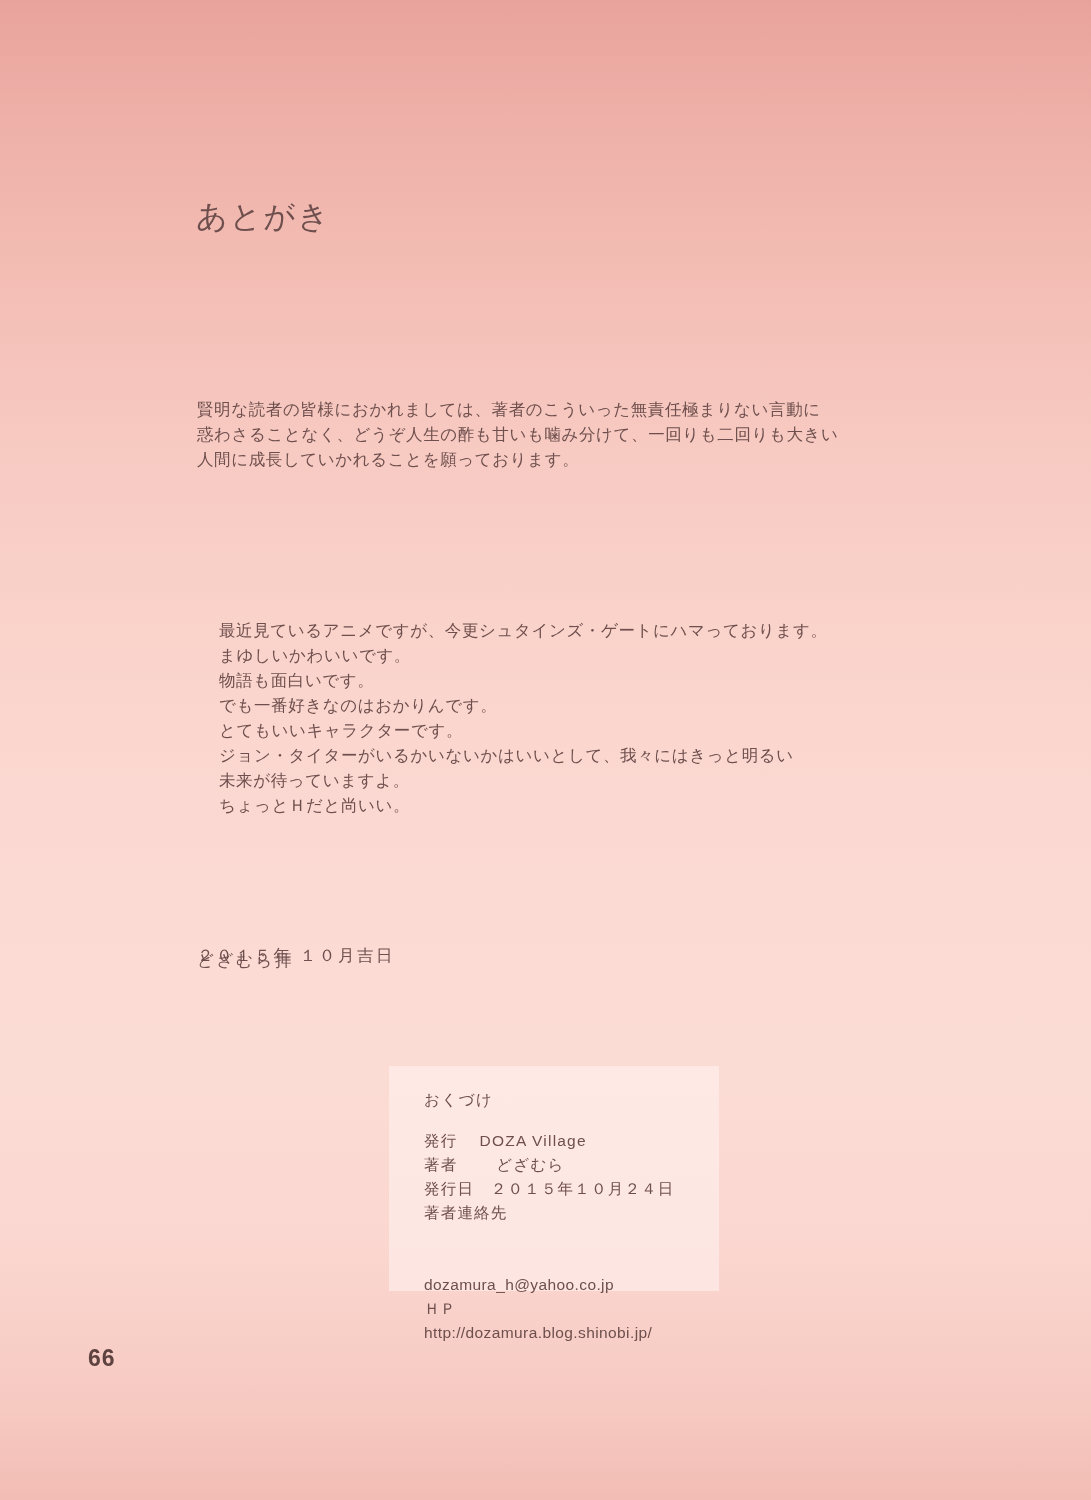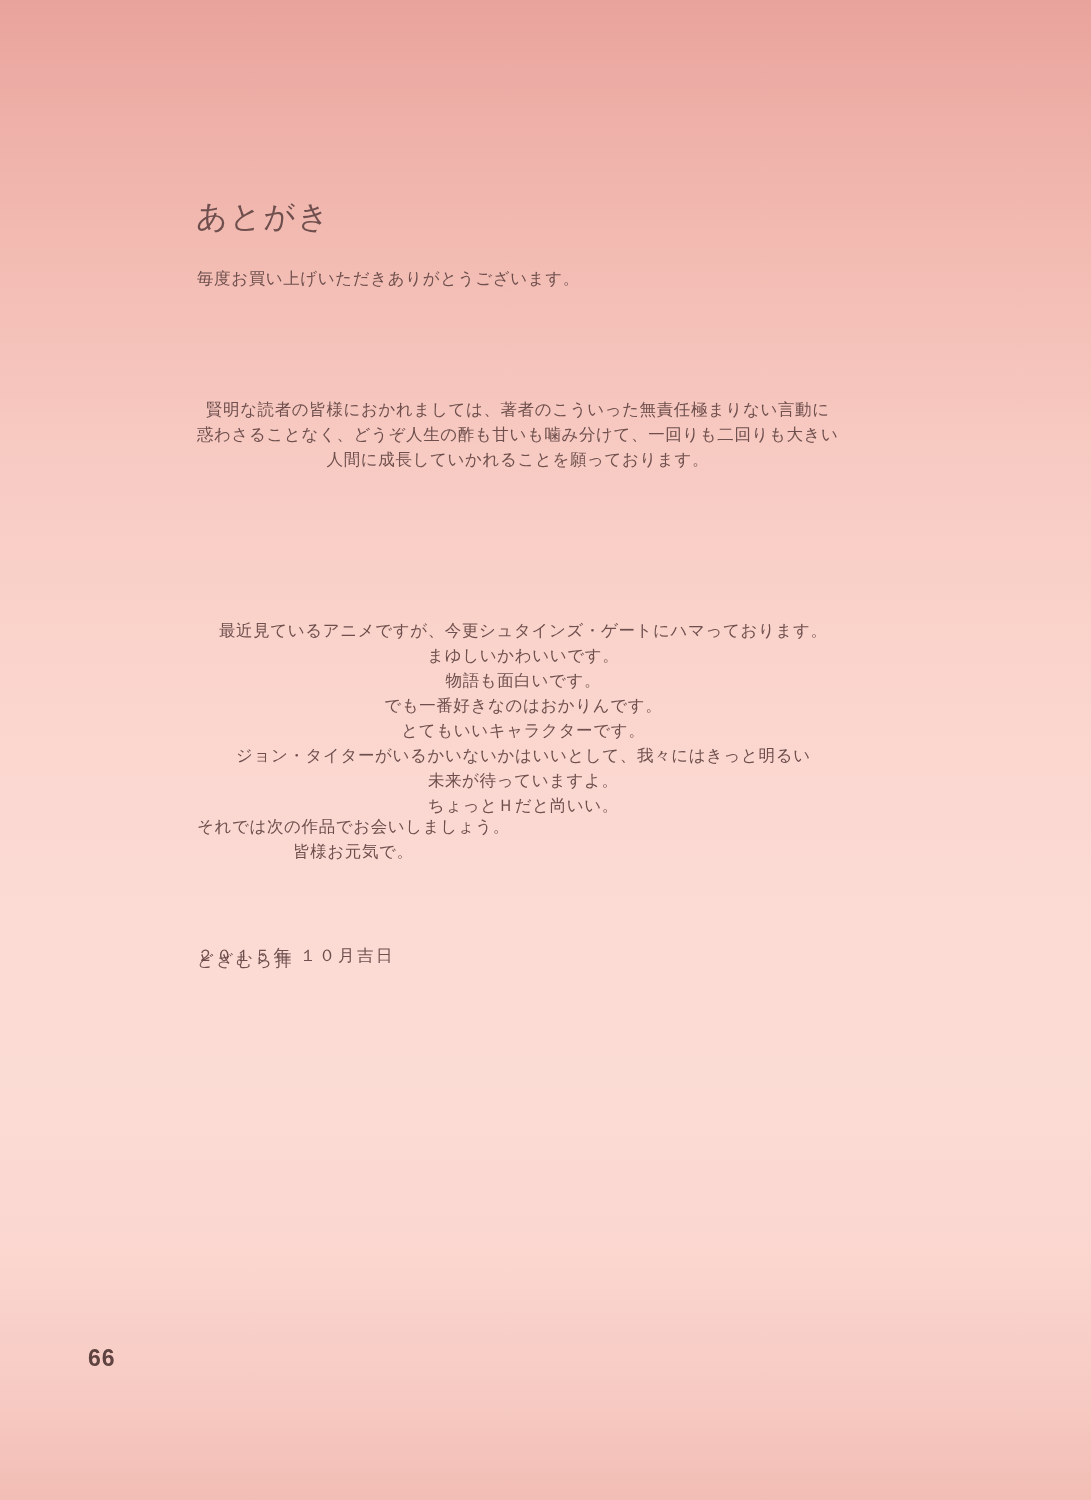--- a/index.html
+++ b/index.html
@@ -22,21 +22,20 @@
         #fad6cf 84%,
         #f6c9c1 94%,
         #f2bdb5 100%);
     position: relative;
     color: #6b4a4a;
   }
 
   .page {
     position: absolute;
     inset: 0;
-    text-align: center;
   }
 
   .afterword-title {
     position: absolute;
     left: 196px;
     top: 196px;
     font-size: 31px;
     letter-spacing: 2px;
     color: #6e4f4d;
     font-weight: 500;
@@ -127,34 +126,41 @@
     letter-spacing: 1px;
   }
 </style>
 </head>
 <body>
 
 <div class="page">
 
   <div class="afterword-title">あとがき</div>
 
-  <div class="body-block p1">毎度お買い上げいただきありがとうございます。</div>
   <div class="body-block p3">賢明な読者の皆様におかれましては、著者のこういった無責任極まりない言動に
 惑わさることなく、どうぞ人生の酢も甘いも噛み分けて、一回りも二回りも大きい
 人間に成長していかれることを願っております。</div>
   <div class="body-block p5">最近見ているアニメですが、今更シュタインズ・ゲートにハマっております。
 まゆしいかわいいです。
 物語も面白いです。
 でも一番好きなのはおかりんです。
 とてもいいキャラクターです。
 ジョン・タイターがいるかいないかはいいとして、我々にはきっと明るい
 未来が待っていますよ。
 ちょっとＨだと尚いい。</div>
-  <div class="body-block p6">それでは次の作品でお会いしましょう。
-皆様お元気で。</div>
 
   <div class="date-line">２０１５年 １０月吉日</div>
   <div class="sign-line">どざむら拝</div>
 
+  <div class="colophon">
+    <div class="colophon-title">おくづけ</div>
+    <div class="colophon-body">発行　 DOZA Village
+著者　　 どざむら
+発行日　２０１５年１０月２４日
+著者連絡先</div>
+    <div class="colophon-mail">dozamura_h@yahoo.co.jp
+ＨＰ
+ http://dozamura.blog.shinobi.jp/</div>
+  </div>
 
   <div class="page-number">66</div>
 
 </div>
 
 </body></html>

